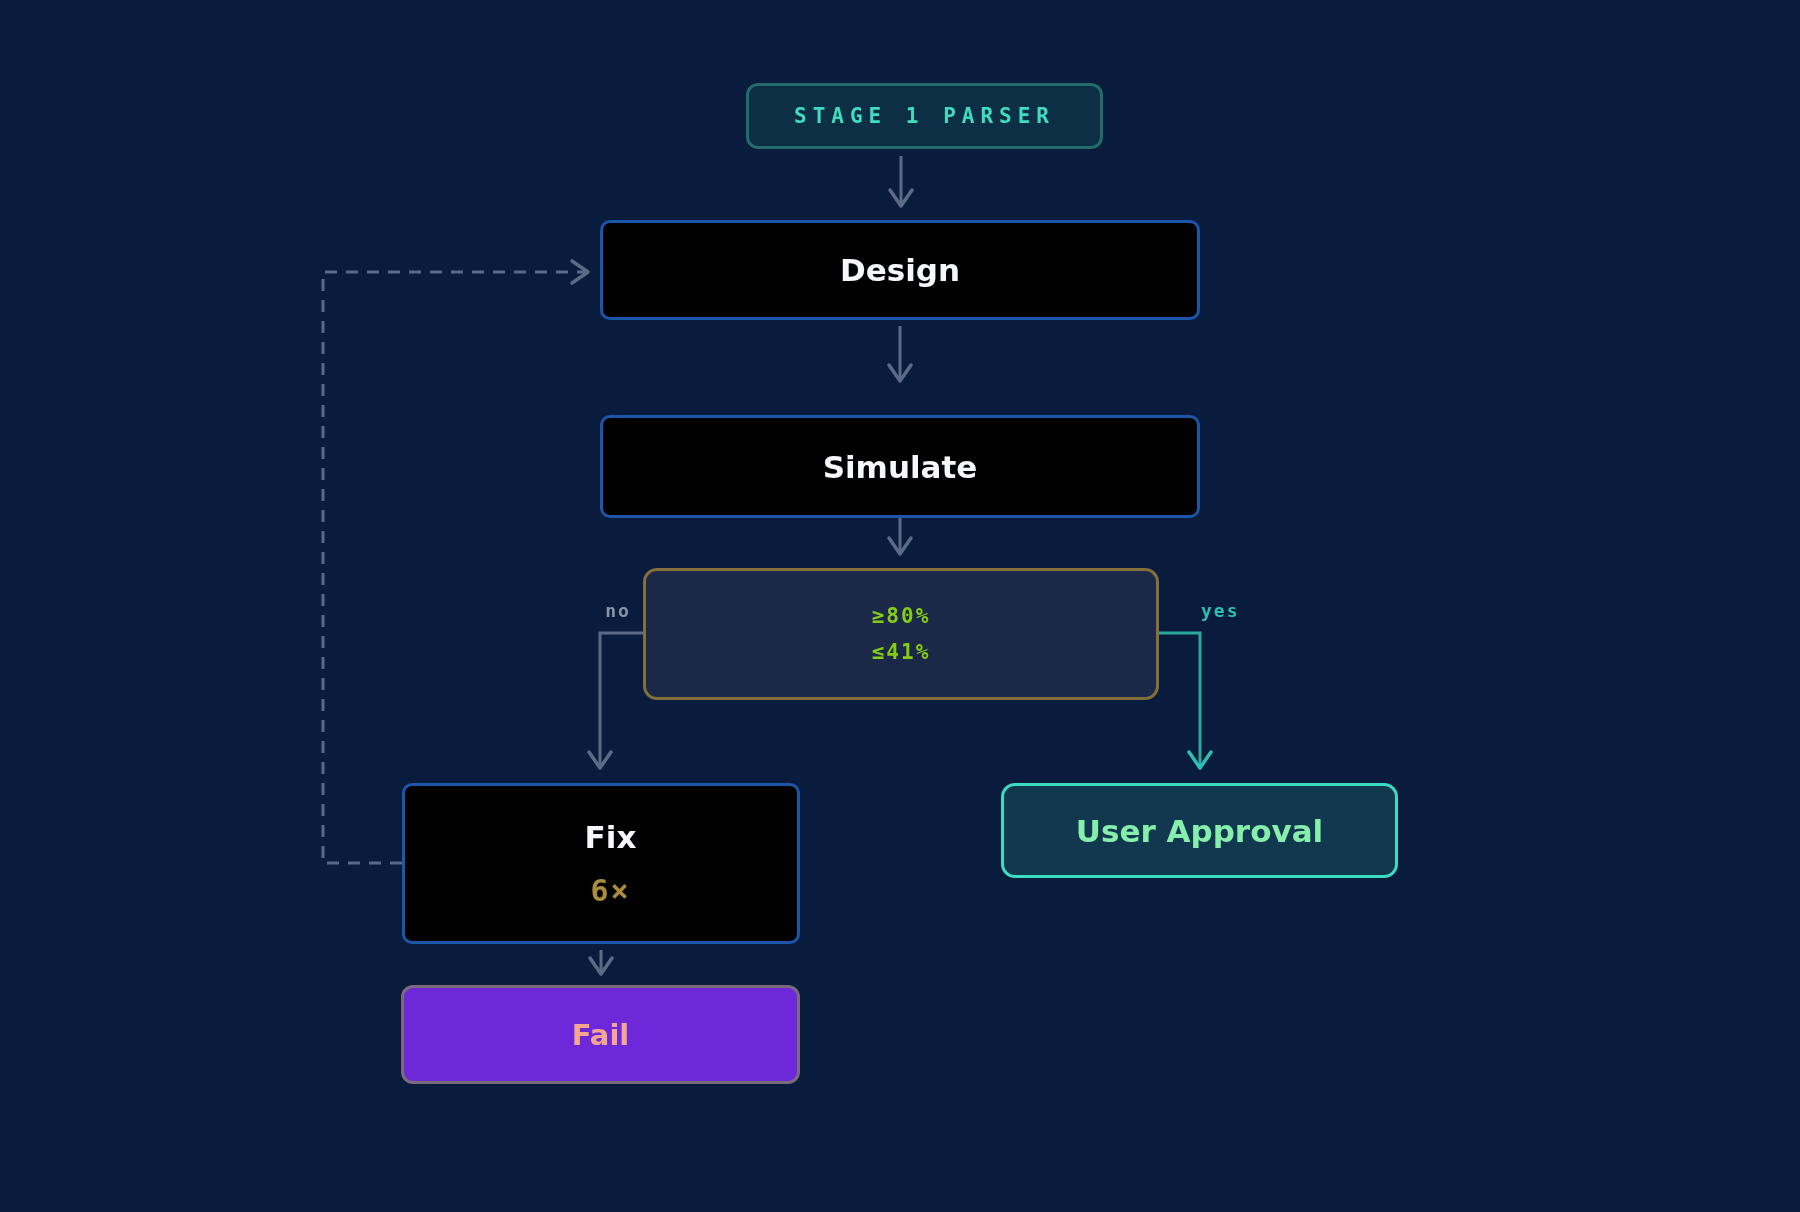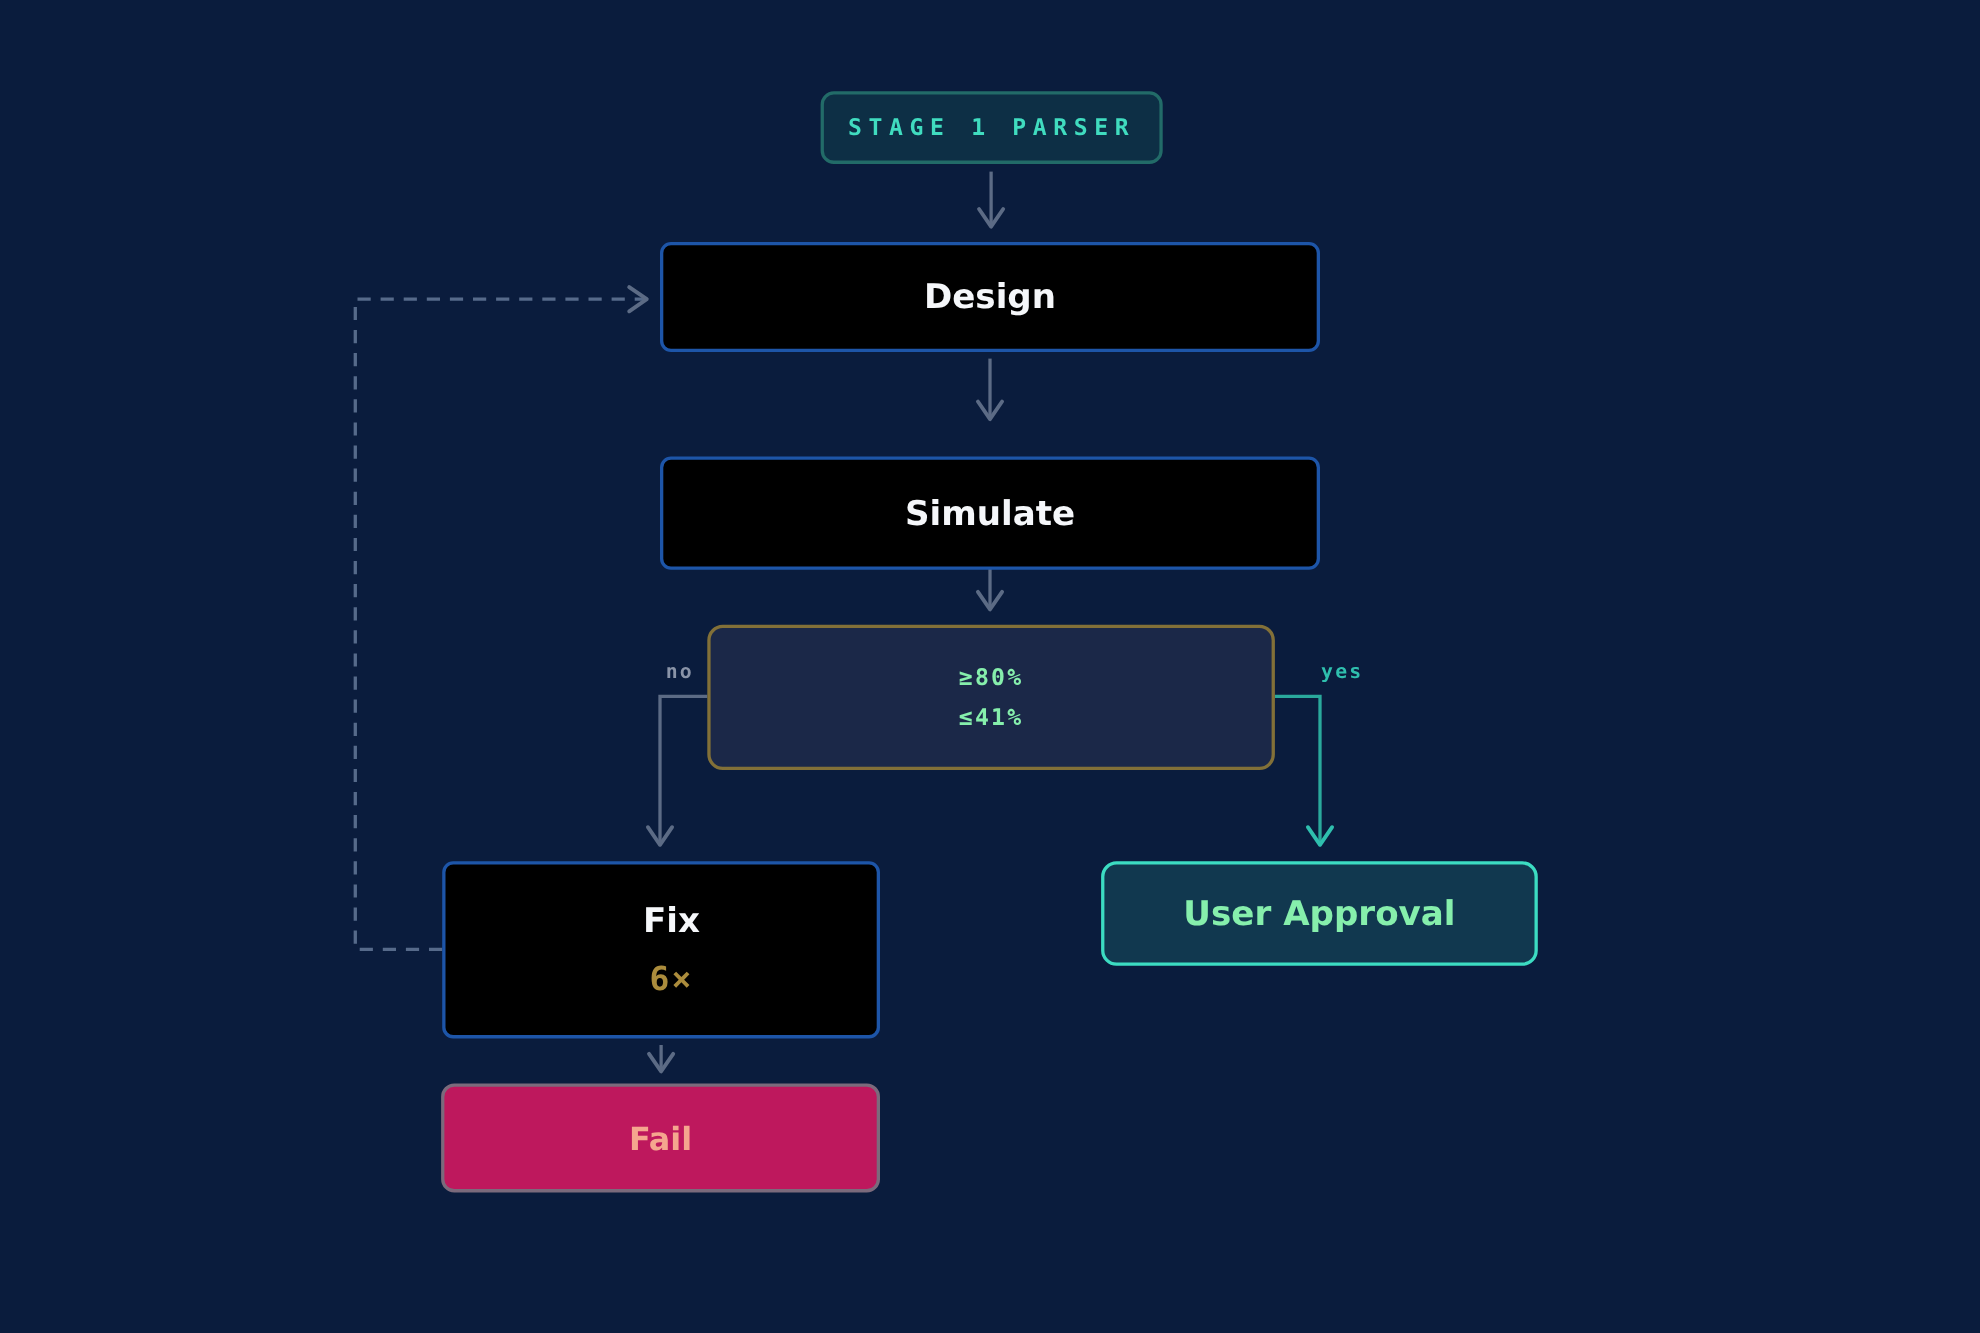--- a/index.html
+++ b/index.html
@@ -24,21 +24,21 @@
   .node {
     position: absolute;
     box-sizing: border-box;
     display: flex;
     flex-direction: column;
     align-items: center;
     justify-content: center;
     text-align: center;
   }
   .node-stage {
-    left: 746px; top: 83px; width: 311px; height: 66px;
+    left: 746px; top: 83px; width: 357px; height: 66px;
     background: #0d2f45;
     border: 3px solid #226b68;
     border-radius: 12px;
     color: #40dcbf;
     font-family: "DejaVu Sans Mono", "Liberation Mono", monospace;
     font-weight: bold;
     font-size: 21px;
     letter-spacing: 6px;
   }
   .node-process {
@@ -50,39 +50,39 @@
     font-size: 31px;
   }
   .node-design   { left: 600px; top: 220px; width: 600px; height: 100px; }
   .node-simulate { left: 600px; top: 395px; width: 600px; height: 103px; margin-top: 20px; }
   .node-fix      { left: 402px; top: 783px; width: 398px; height: 161px; gap: 18px; padding-left: 19px; }
   .node-decision {
     left: 643px; top: 568px; width: 516px; height: 132px;
     background: #1b2848;
     border: 3px solid #827038;
     border-radius: 14px;
-    color: #86efac;
+    color: #84cc16;
     font-family: "DejaVu Sans Mono", "Liberation Mono", monospace;
     font-weight: bold;
     font-size: 21px;
     letter-spacing: 2px;
     gap: 12px;
   }
   .node-approval {
     left: 1001px; top: 783px; width: 397px; height: 95px;
     background: #11384f;
     border: 3px solid #3cdcc2;
     border-radius: 14px;
     color: #86efac;
     font-weight: bold;
     font-size: 31px;
   }
   .node-fail {
     left: 401px; top: 985px; width: 399px; height: 99px;
-    background: #be185d;
+    background: #6d28d9;
     border: 3px solid #7b6a7c;
     border-radius: 12px;
     color: #f5a68e;
     font-weight: bold;
     font-size: 29px;
   }
   .fix-badge {
     color: #ab8c3c;
     font-family: "DejaVu Sans Mono", "Liberation Mono", monospace;
     font-size: 30px;

